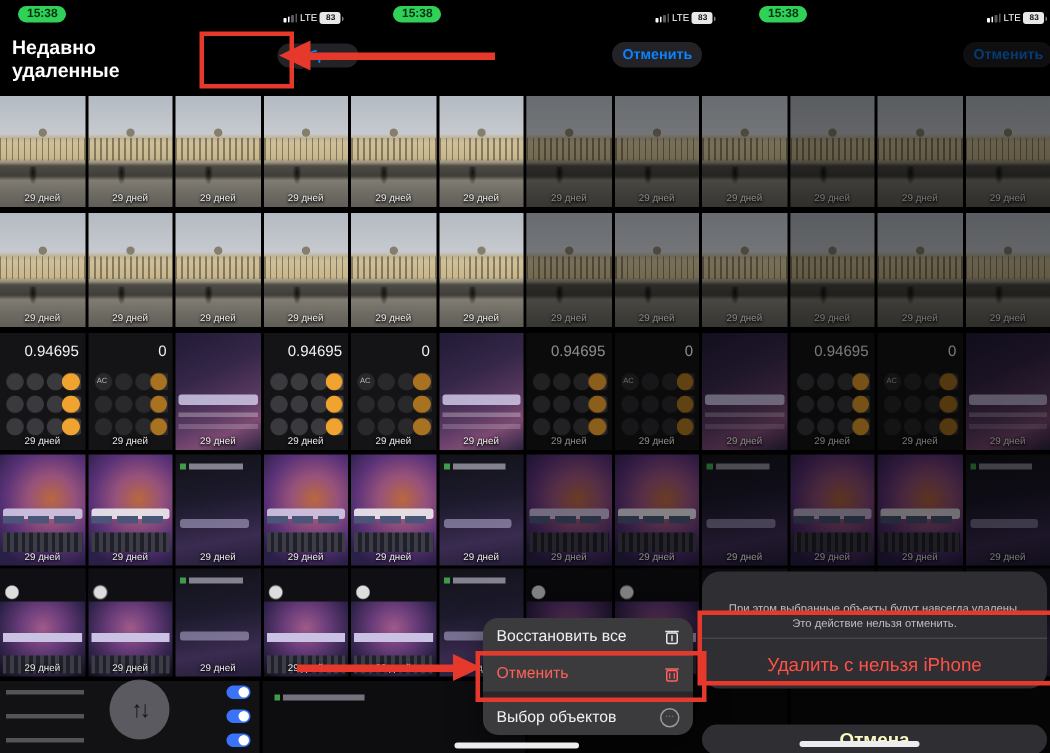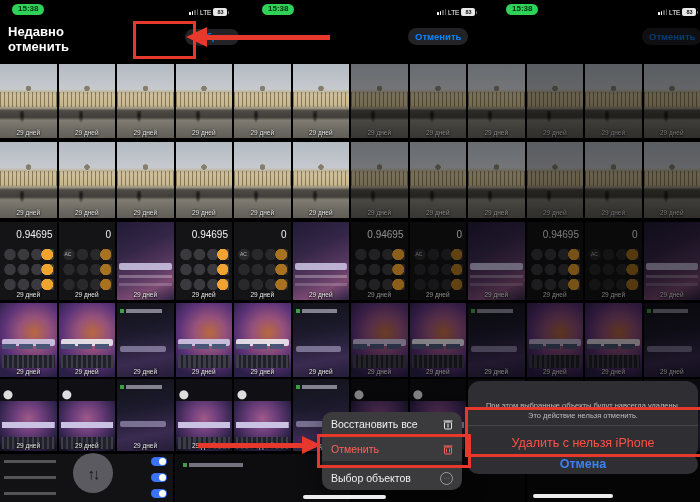--- a/index.html
+++ b/index.html
@@ -106,23 +106,23 @@
   .ctx-sep-thick{height:5px;background:#28282b;}
   .sel-circ{width:11px;height:11px;border-radius:50%;border:1px solid #9a9aa0;color:#9a9aa0;
     font-size:6px;line-height:10px;text-align:center;}
   
   .sheet1{position:absolute;left:468px;top:381px;width:230px;border-radius:12px;
     background:#2f2f33;overflow:hidden;z-index:4;}
   .sheet-msg{padding:20px 14px 5px;font-size:7.5px;line-height:9.5px;color:#bdbdc2;text-align:center;}
   .sheet-sep{height:1px;background:#47474b;}
   .sheet-del{height:33px;display:flex;align-items:center;justify-content:center;
     color:#ff5146;font-size:12.5px;}
-  .sheet2{position:absolute;left:468px;top:454px;width:230px;height:20px;border-radius:12px;
+  .sheet2{position:absolute;left:468px;top:483px;width:230px;height:20px;border-radius:12px;
     background:#2f2f33;display:flex;align-items:center;justify-content:center;
-    color:#3b82f6;font-size:12.5px;font-weight:600;z-index:4;}
+    color:#fef9c3;font-size:12.5px;font-weight:600;z-index:4;}
   .homebar{position:absolute;height:4px;border-radius:2px;background:#ededf0;z-index:5;}
   .homebar1{left:303px;top:495px;width:83px;}
   .homebar2{left:533px;top:494px;width:80px;}
   
   .redbox{position:absolute;border:3.5px solid #e6392b;z-index:6;}
   .box1{left:133px;top:21px;width:57px;height:32px;}
   .box2{left:317px;top:434px;width:148px;height:28px;border-width:3px;}
   .box3{left:465px;top:407px;width:233px;height:44px;}
   .arrshaft{position:absolute;height:5px;background:#e6392b;z-index:6;}
   .arr1shaft{left:206px;top:35px;width:124px;}
@@ -403,21 +403,21 @@
     <span class="sig">
         <span class="s1"></span>
         <span class="s2"></span>
         <span class="s3"></span>
         <span class="s4"></span>
       </span>
     <span class="lte">LTE</span>
     <span class="batt">83</span>
   </span>
 
-  <div class="album-title">Недавно отменить</div>
+  <div class="album-title">Недавно удаленные</div>
   <span class="pill-btn select-pill">Выбрать</span>
   <span class="more-btn">⋯</span>
   <span class="pill-btn cancel3">Отменить</span>
   <span class="pill-btn cancel4">Отменить</span>
 
   <div class="ctx">
     <div class="ctx-row">
       <span>Восстановить все</span>
       <svg width="10" height="11" viewBox="0 0 10 11">
         <rect x="1.5" y="3" width="7" height="7" rx="1" fill="none" stroke="#e6e6e6" stroke-width="1"></rect>

